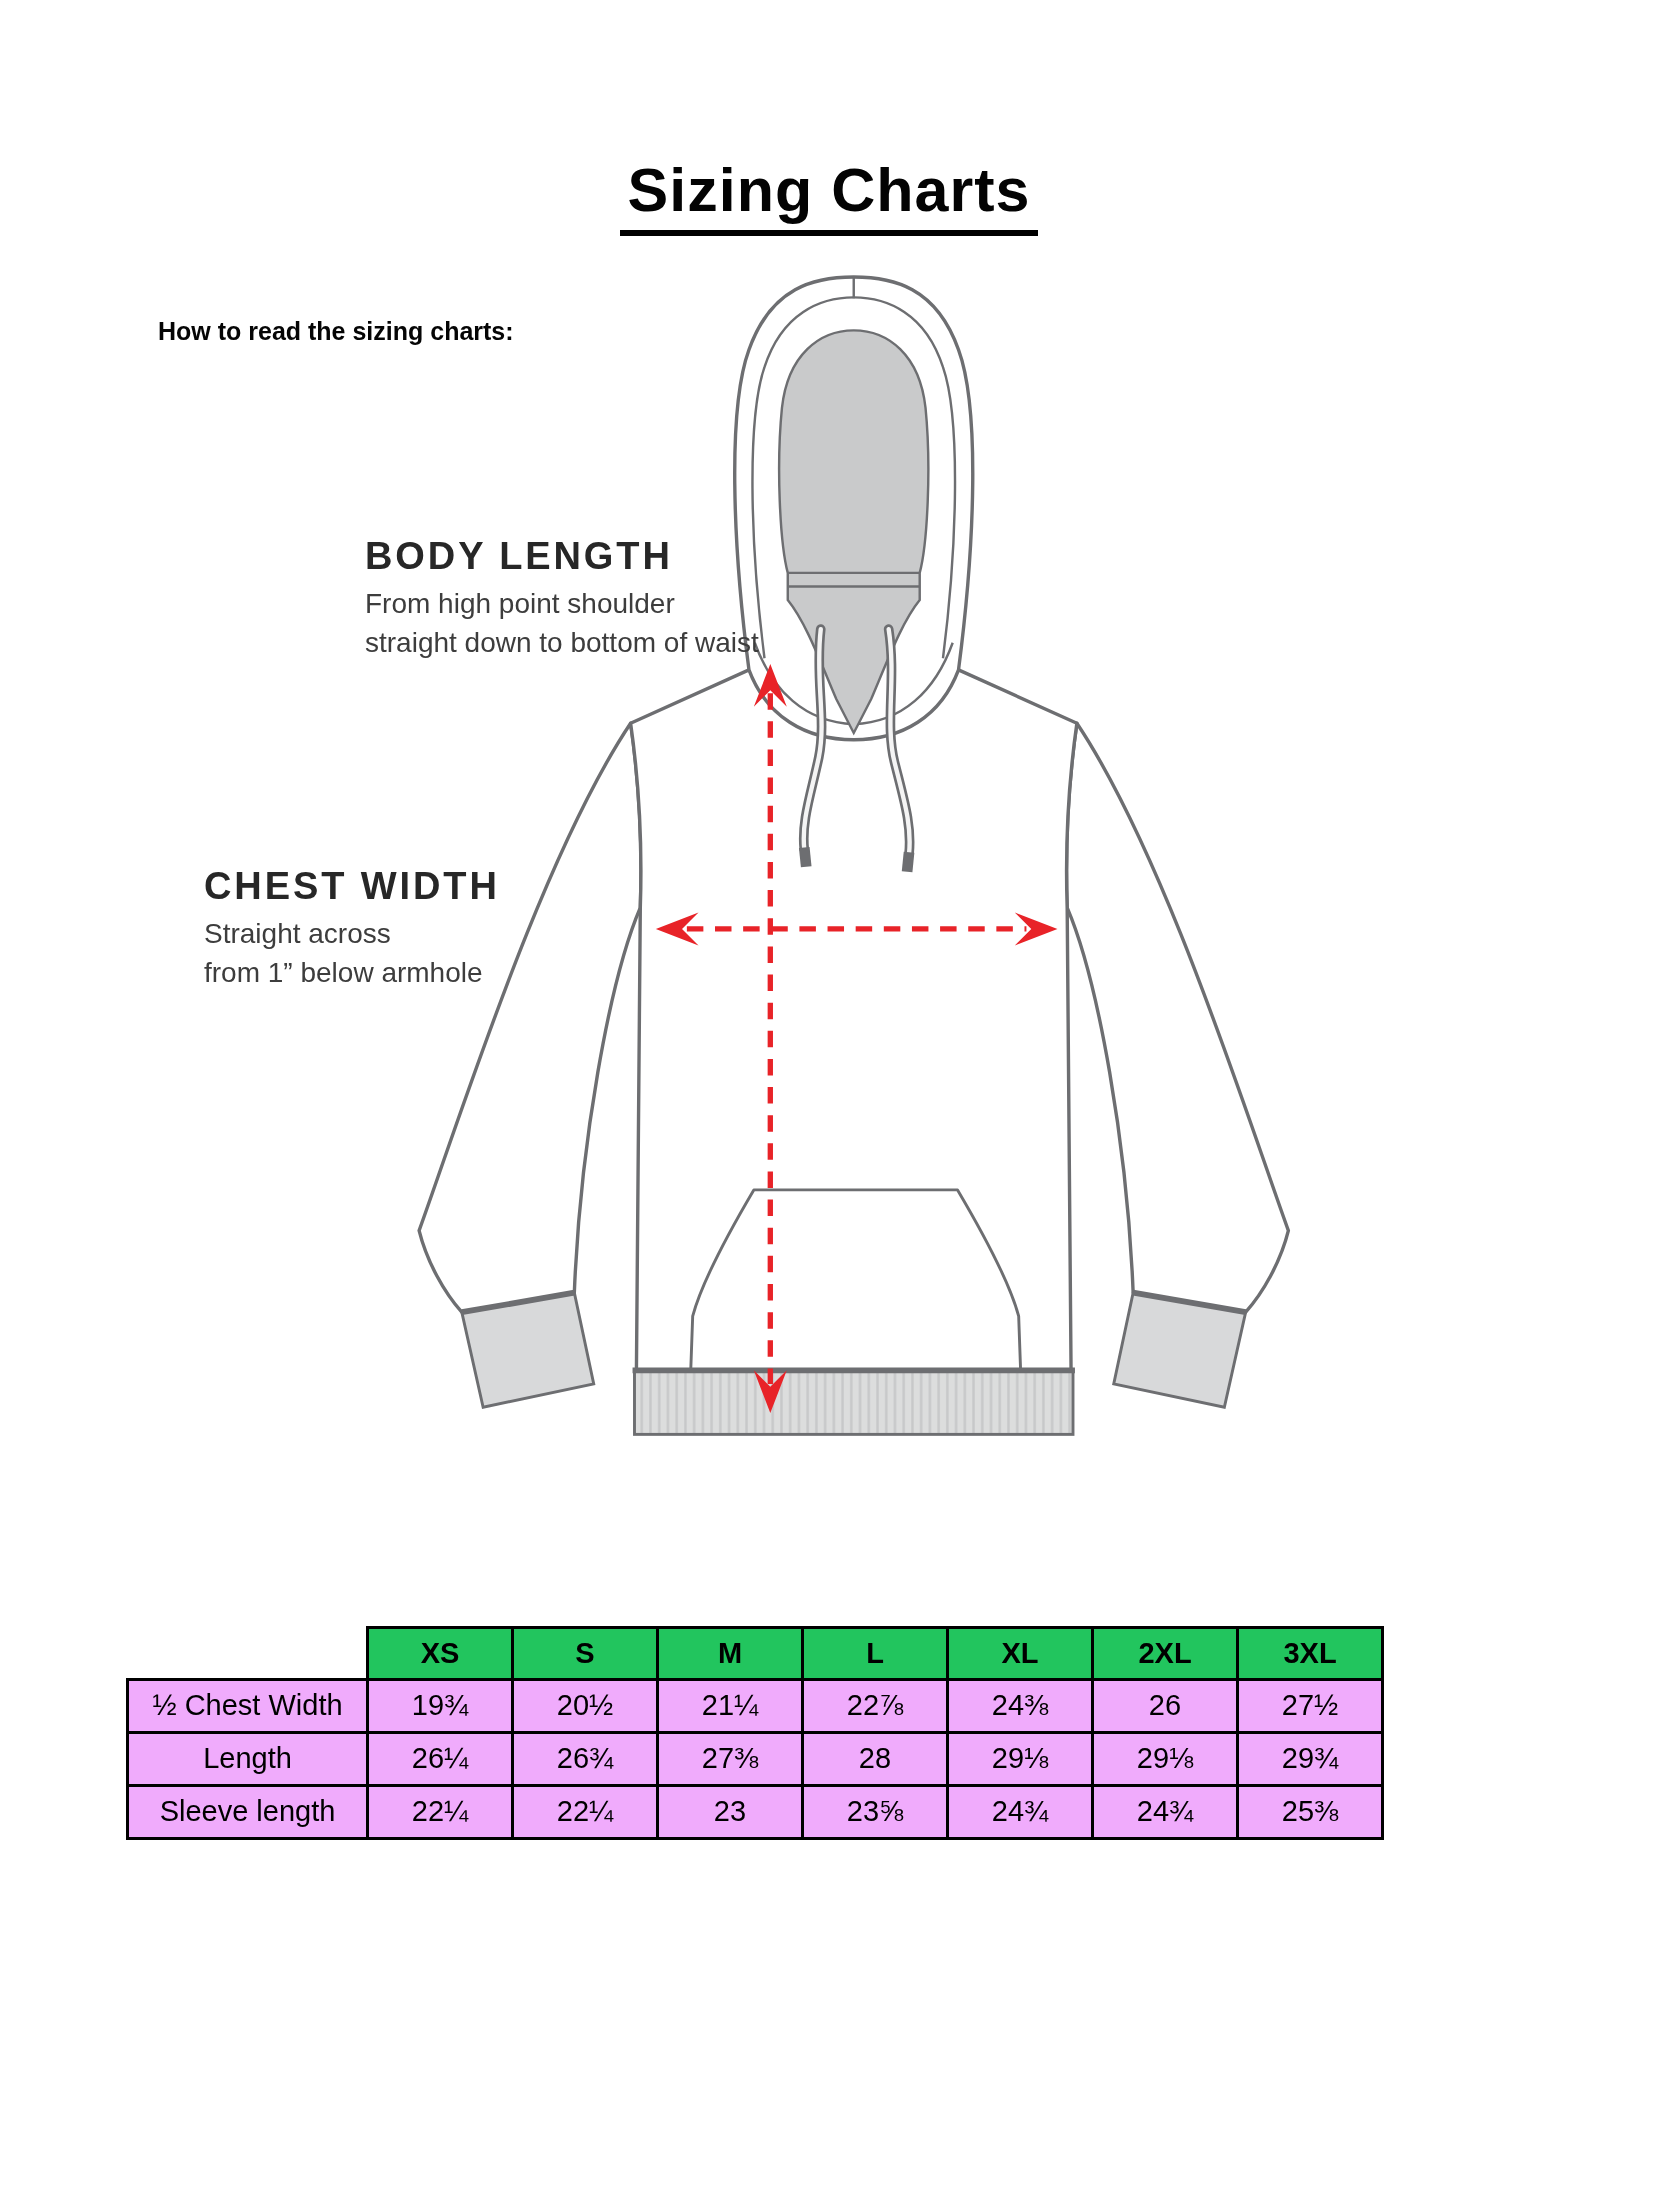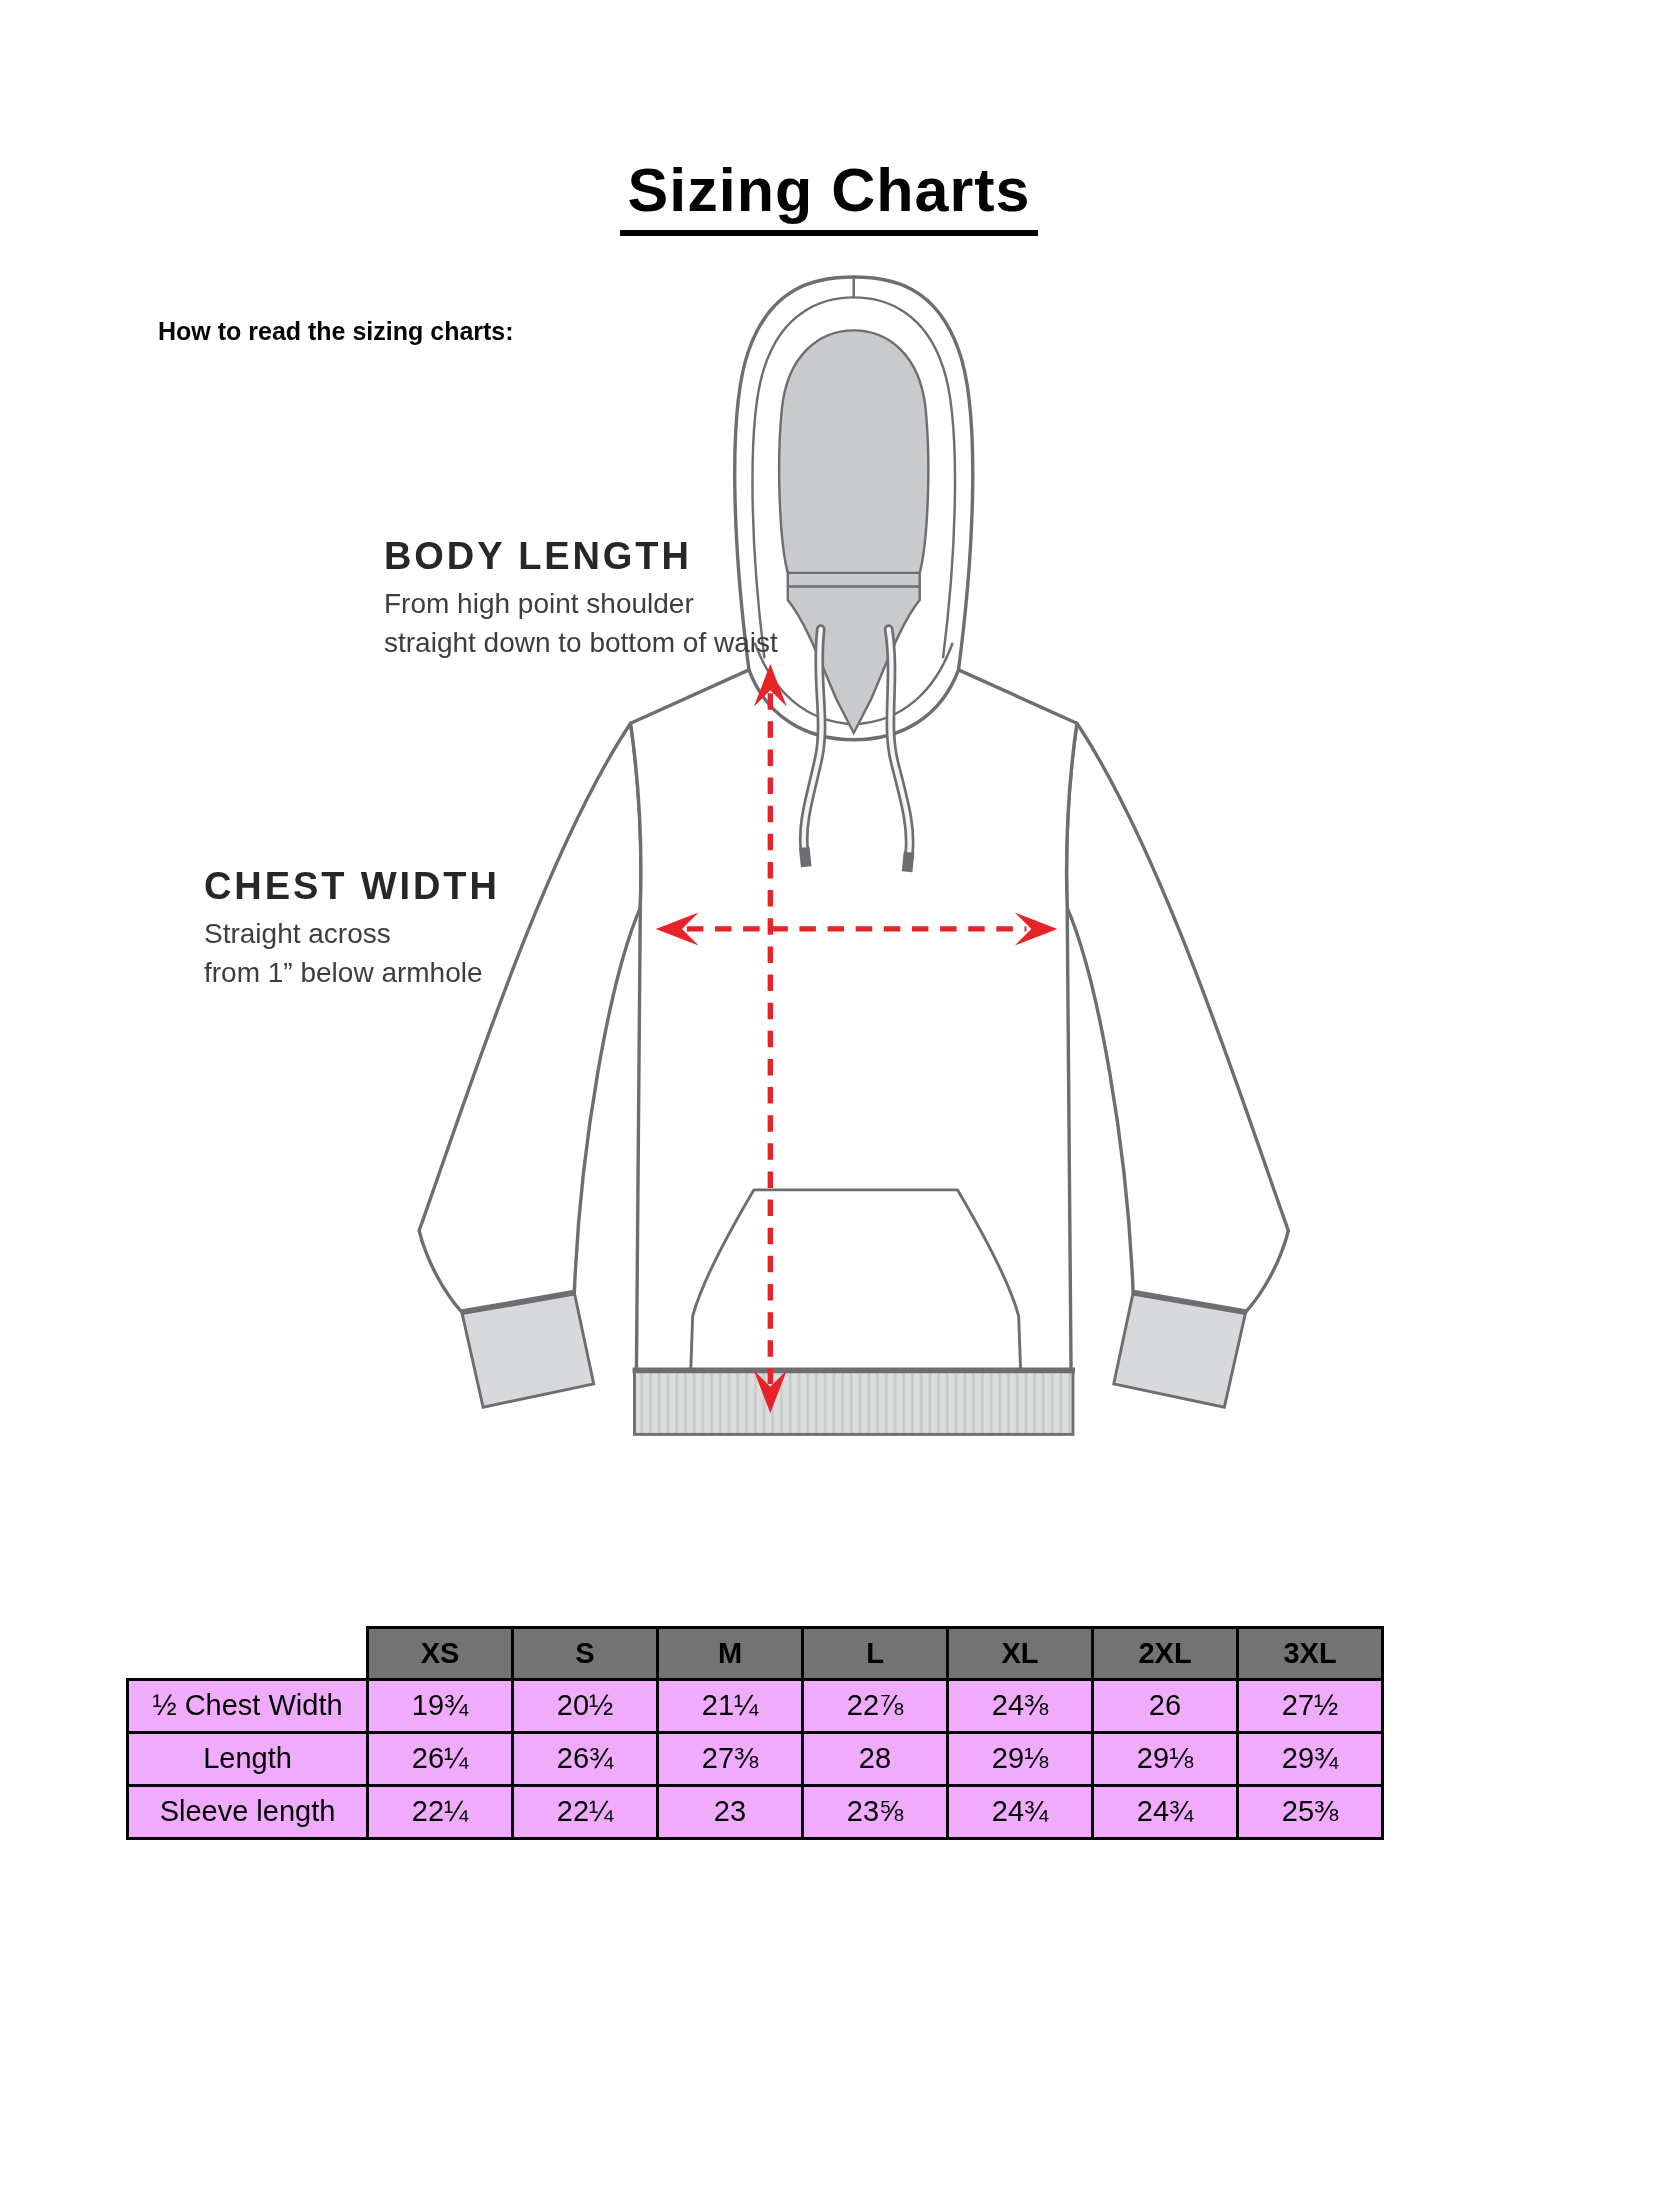--- a/index.html
+++ b/index.html
@@ -28,39 +28,39 @@
     font-size:25px; font-weight:700; color:#050505;
   }
 
   
   .ann { position:absolute; }
   .ann .ann-title {
     font-size:38px; font-weight:700; letter-spacing:2.9px; color:#272727;
     margin:0 0 5.8px 0;
   }
   .ann .ann-line { font-size:28px; color:#3d3d3d; line-height:39px; }
-  .ann-body-length { left:384px; top:535px; }
+  .ann-body-length { left:365px; top:535px; }
   .ann-chest-width { left:204px; top:865px; }
 
   
   .diagram-svg { position:absolute; left:0; top:0; }
 
   
   table.size-table {
     position:absolute; left:126px; top:1626px;
     border-collapse:collapse;
     font-size:29px; color:#000;
   }
   table.size-table th, table.size-table td {
     border:3.9px solid #000;
     text-align:center; vertical-align:middle;
     padding:0;
   }
   table.size-table th {
-    background:#737373;
+    background:#22c55e;
     font-weight:700;
     width:142px; height:43px;
   }
   table.size-table td { height:50px; font-weight:400; background:#f0abfc; }
   table.size-table td.label-cell { width:237px; }
   table.size-table td.corner-cell { border:none; background:none; }
 
   
   .footer-note {
     position:absolute; left:159px; top:1894px;

